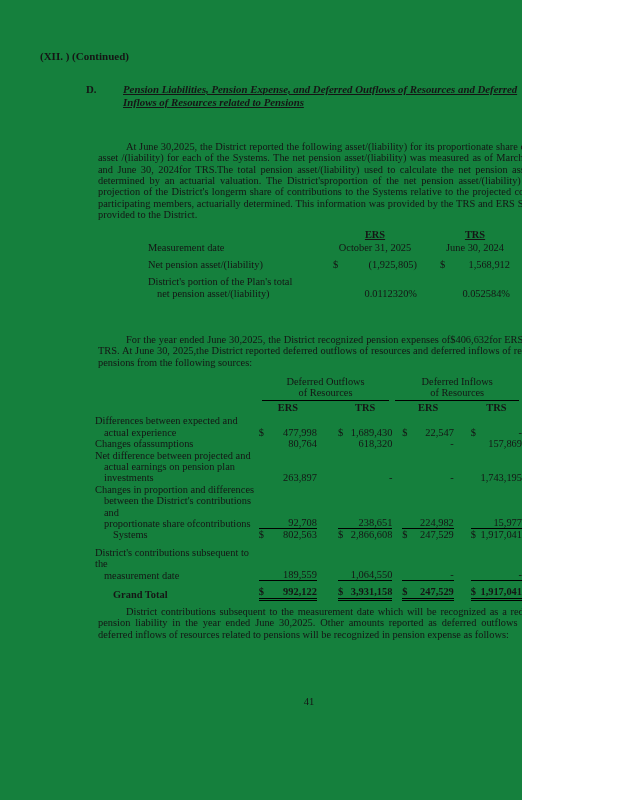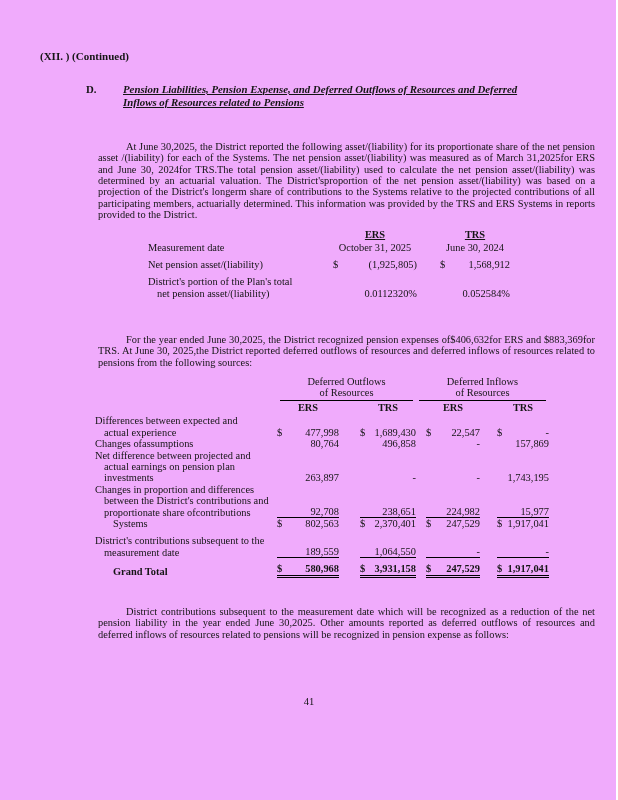--- a/index.html
+++ b/index.html
@@ -1,16 +1,16 @@
 <!DOCTYPE html>
 <html><head>
 <meta charset="utf-8">
 <style>
   html,body{margin:0;padding:0;background:#ffffff;}
-  .page{position:relative;width:616px;height:800px;background:#f0abfc;overflow:hidden;
+  .page{position:relative;width:522px;height:800px;background:#15803d;overflow:hidden;
         font-family:"Liberation Serif","DejaVu Serif",serif;color:#151515;}
   .continued{position:absolute;left:40px;top:50px;font-size:11px;font-weight:bold;}
   .section{position:absolute;left:86px;top:83px;width:502px;font-size:10.8px;font-weight:bold;line-height:12.5px;}
   .dletter{position:absolute;left:0;top:0;}
   .stitle{margin-left:37px;font-style:italic;}
   .stitle div{text-decoration:underline;}
   .body{position:absolute;left:84px;width:497px;margin:14px;font-size:10.4px;line-height:11.35px;
         text-align:justify;text-indent:28px;}
   .p1{top:127px}
   .p2{top:320px}
@@ -187,21 +187,21 @@
           </td>
       <td>
             <div class="amt">
               <span></span>
               <span>80,764</span>
             </div>
           </td>
       <td class="pc2">
             <div class="amt">
               <span></span>
-              <span>496,858</span>
+              <span>618,320</span>
             </div>
           </td>
       <td class="pc3">
             <div class="amt">
               <span></span>
               <span>-</span>
             </div>
           </td>
       <td class="pc4">
             <div class="amt">
@@ -281,21 +281,21 @@
           </td>
       <td>
             <div class="amt">
               <span>$</span>
               <span>802,563</span>
             </div>
           </td>
       <td class="pc2">
             <div class="amt">
               <span>$</span>
-              <span>2,370,401</span>
+              <span>2,866,608</span>
             </div>
           </td>
       <td class="pc3">
             <div class="amt">
               <span>$</span>
               <span>247,529</span>
             </div>
           </td>
       <td class="pc4">
             <div class="amt">
@@ -336,21 +336,21 @@
           </td>
     </tr>
 
     <tr class="gapB gt">
       <td>
             <div class="ind">Grand Total</div>
           </td>
       <td>
             <div class="amt dbl">
               <span>$</span>
-              <span>580,968</span>
+              <span>992,122</span>
             </div>
           </td>
       <td class="pc2">
             <div class="amt dbl">
               <span>$</span>
               <span>3,931,158</span>
             </div>
           </td>
       <td class="pc3">
             <div class="amt dbl">

